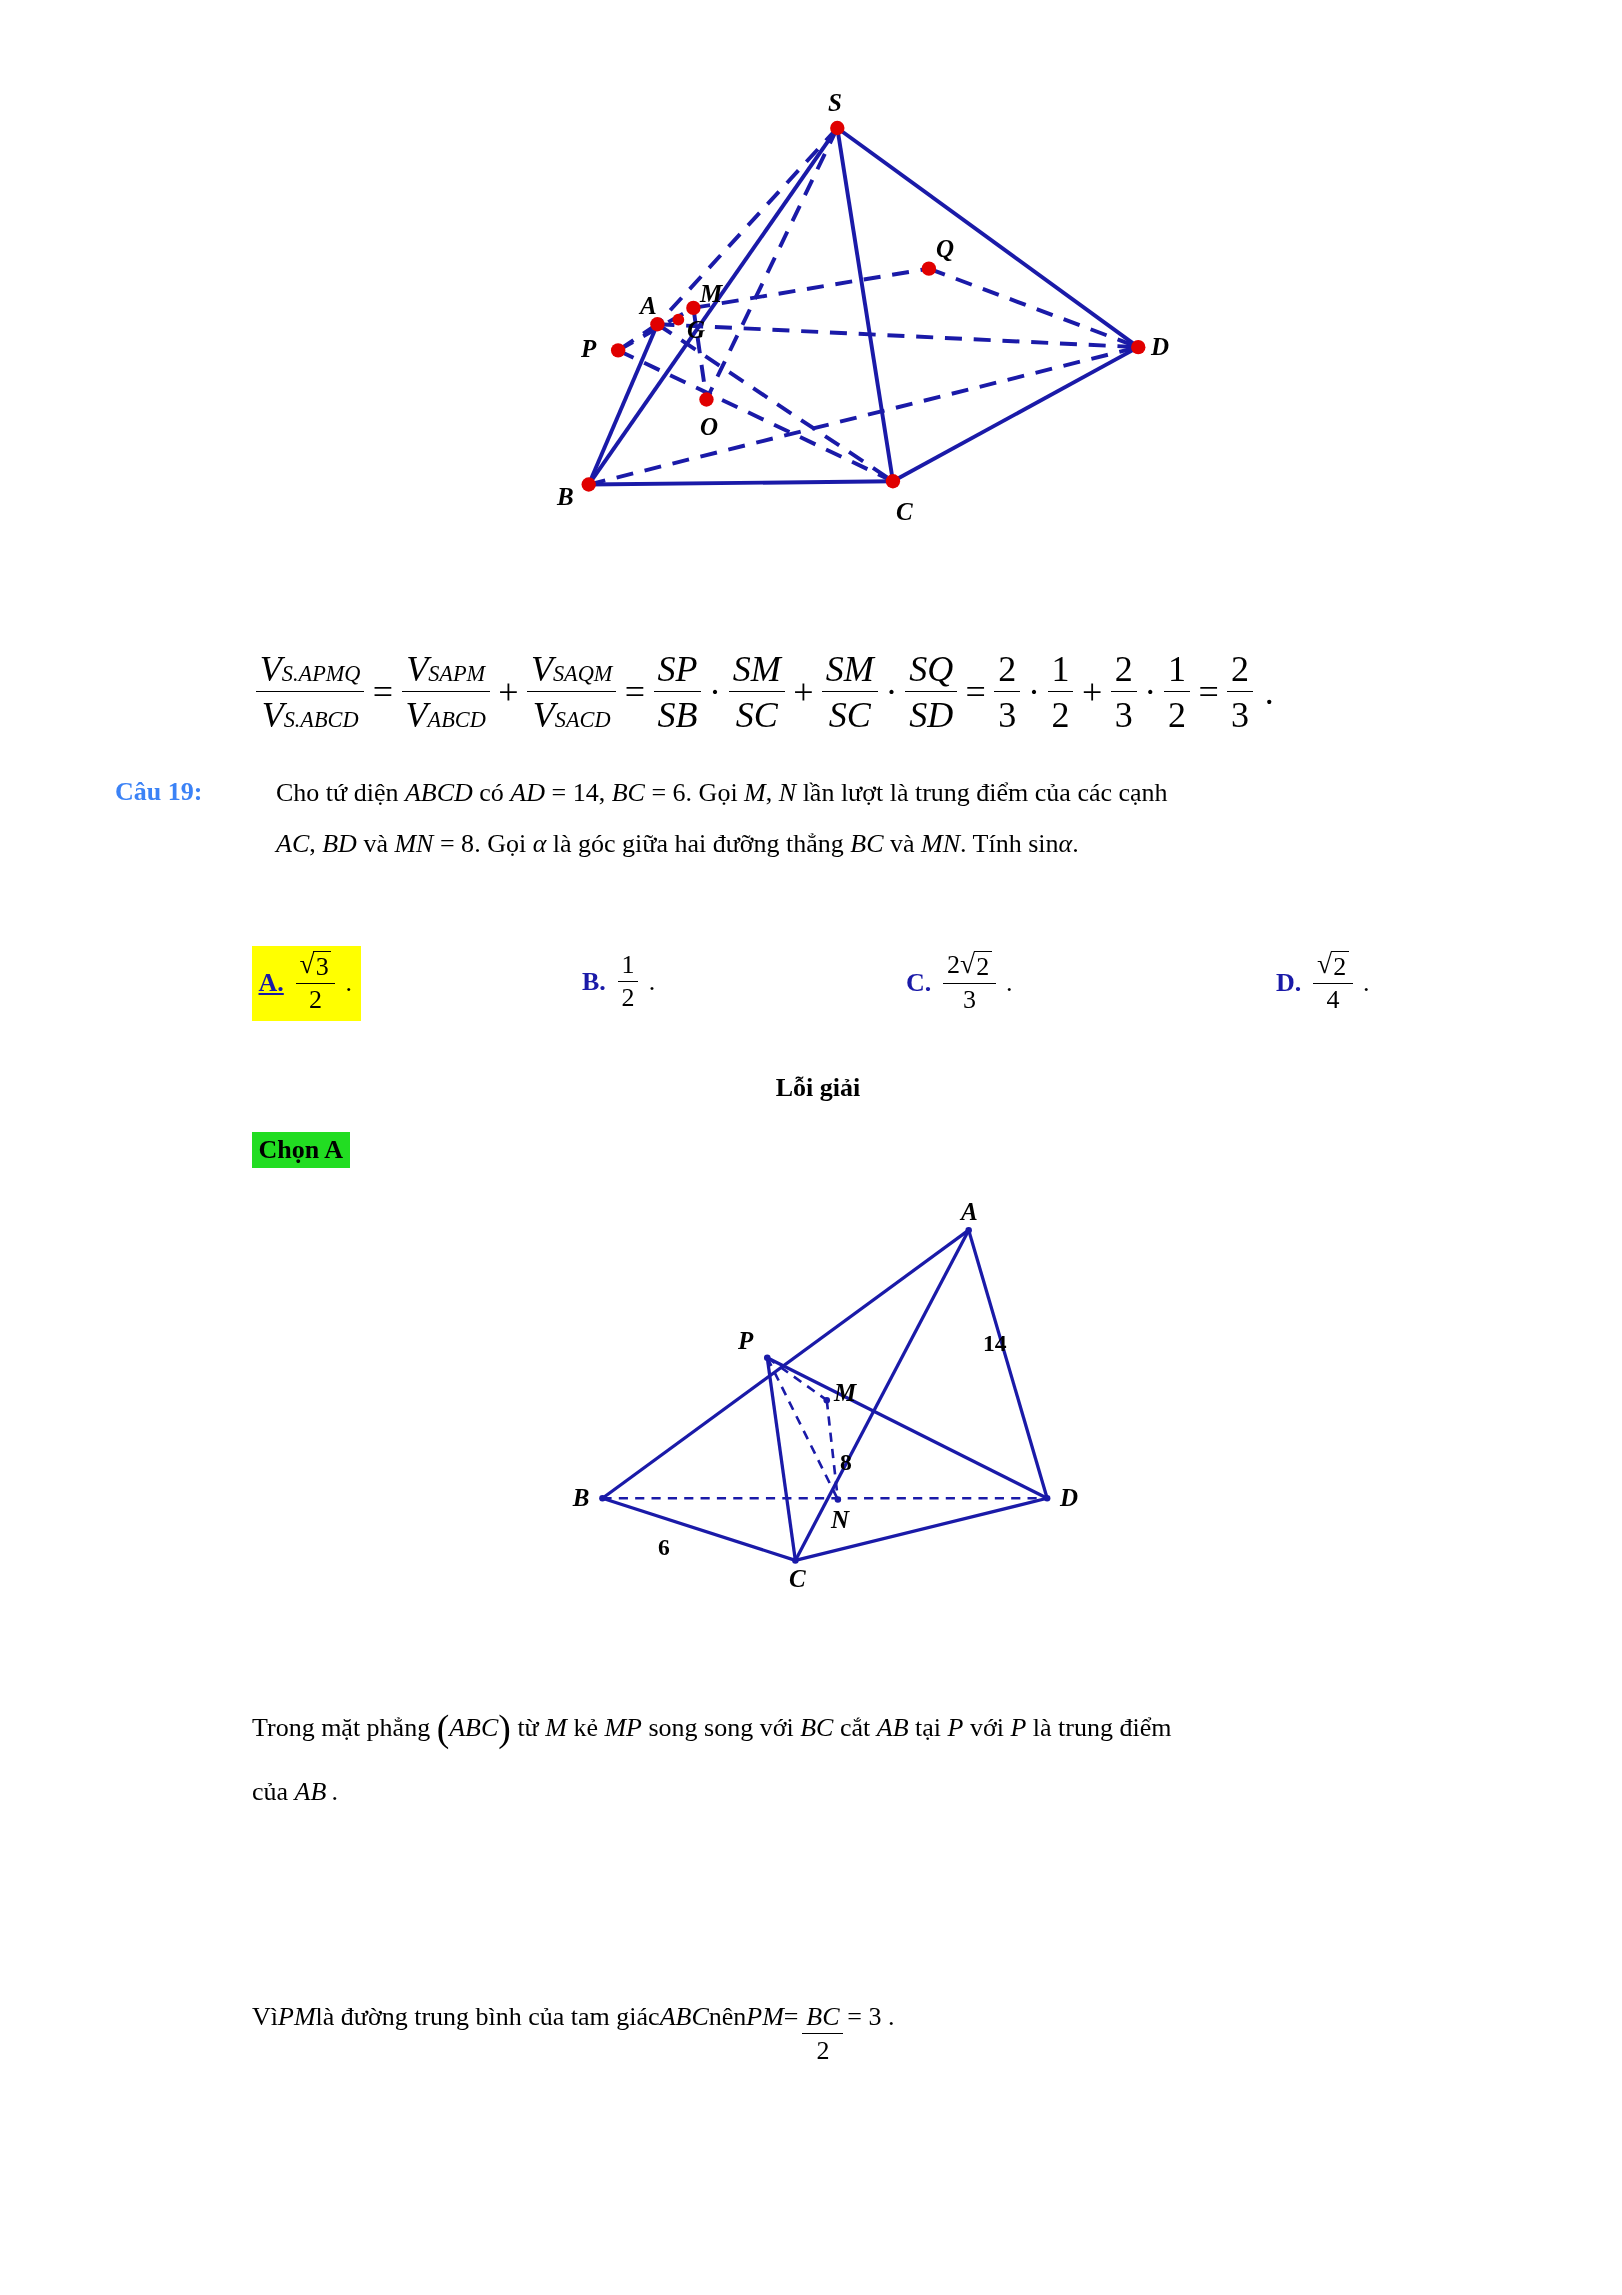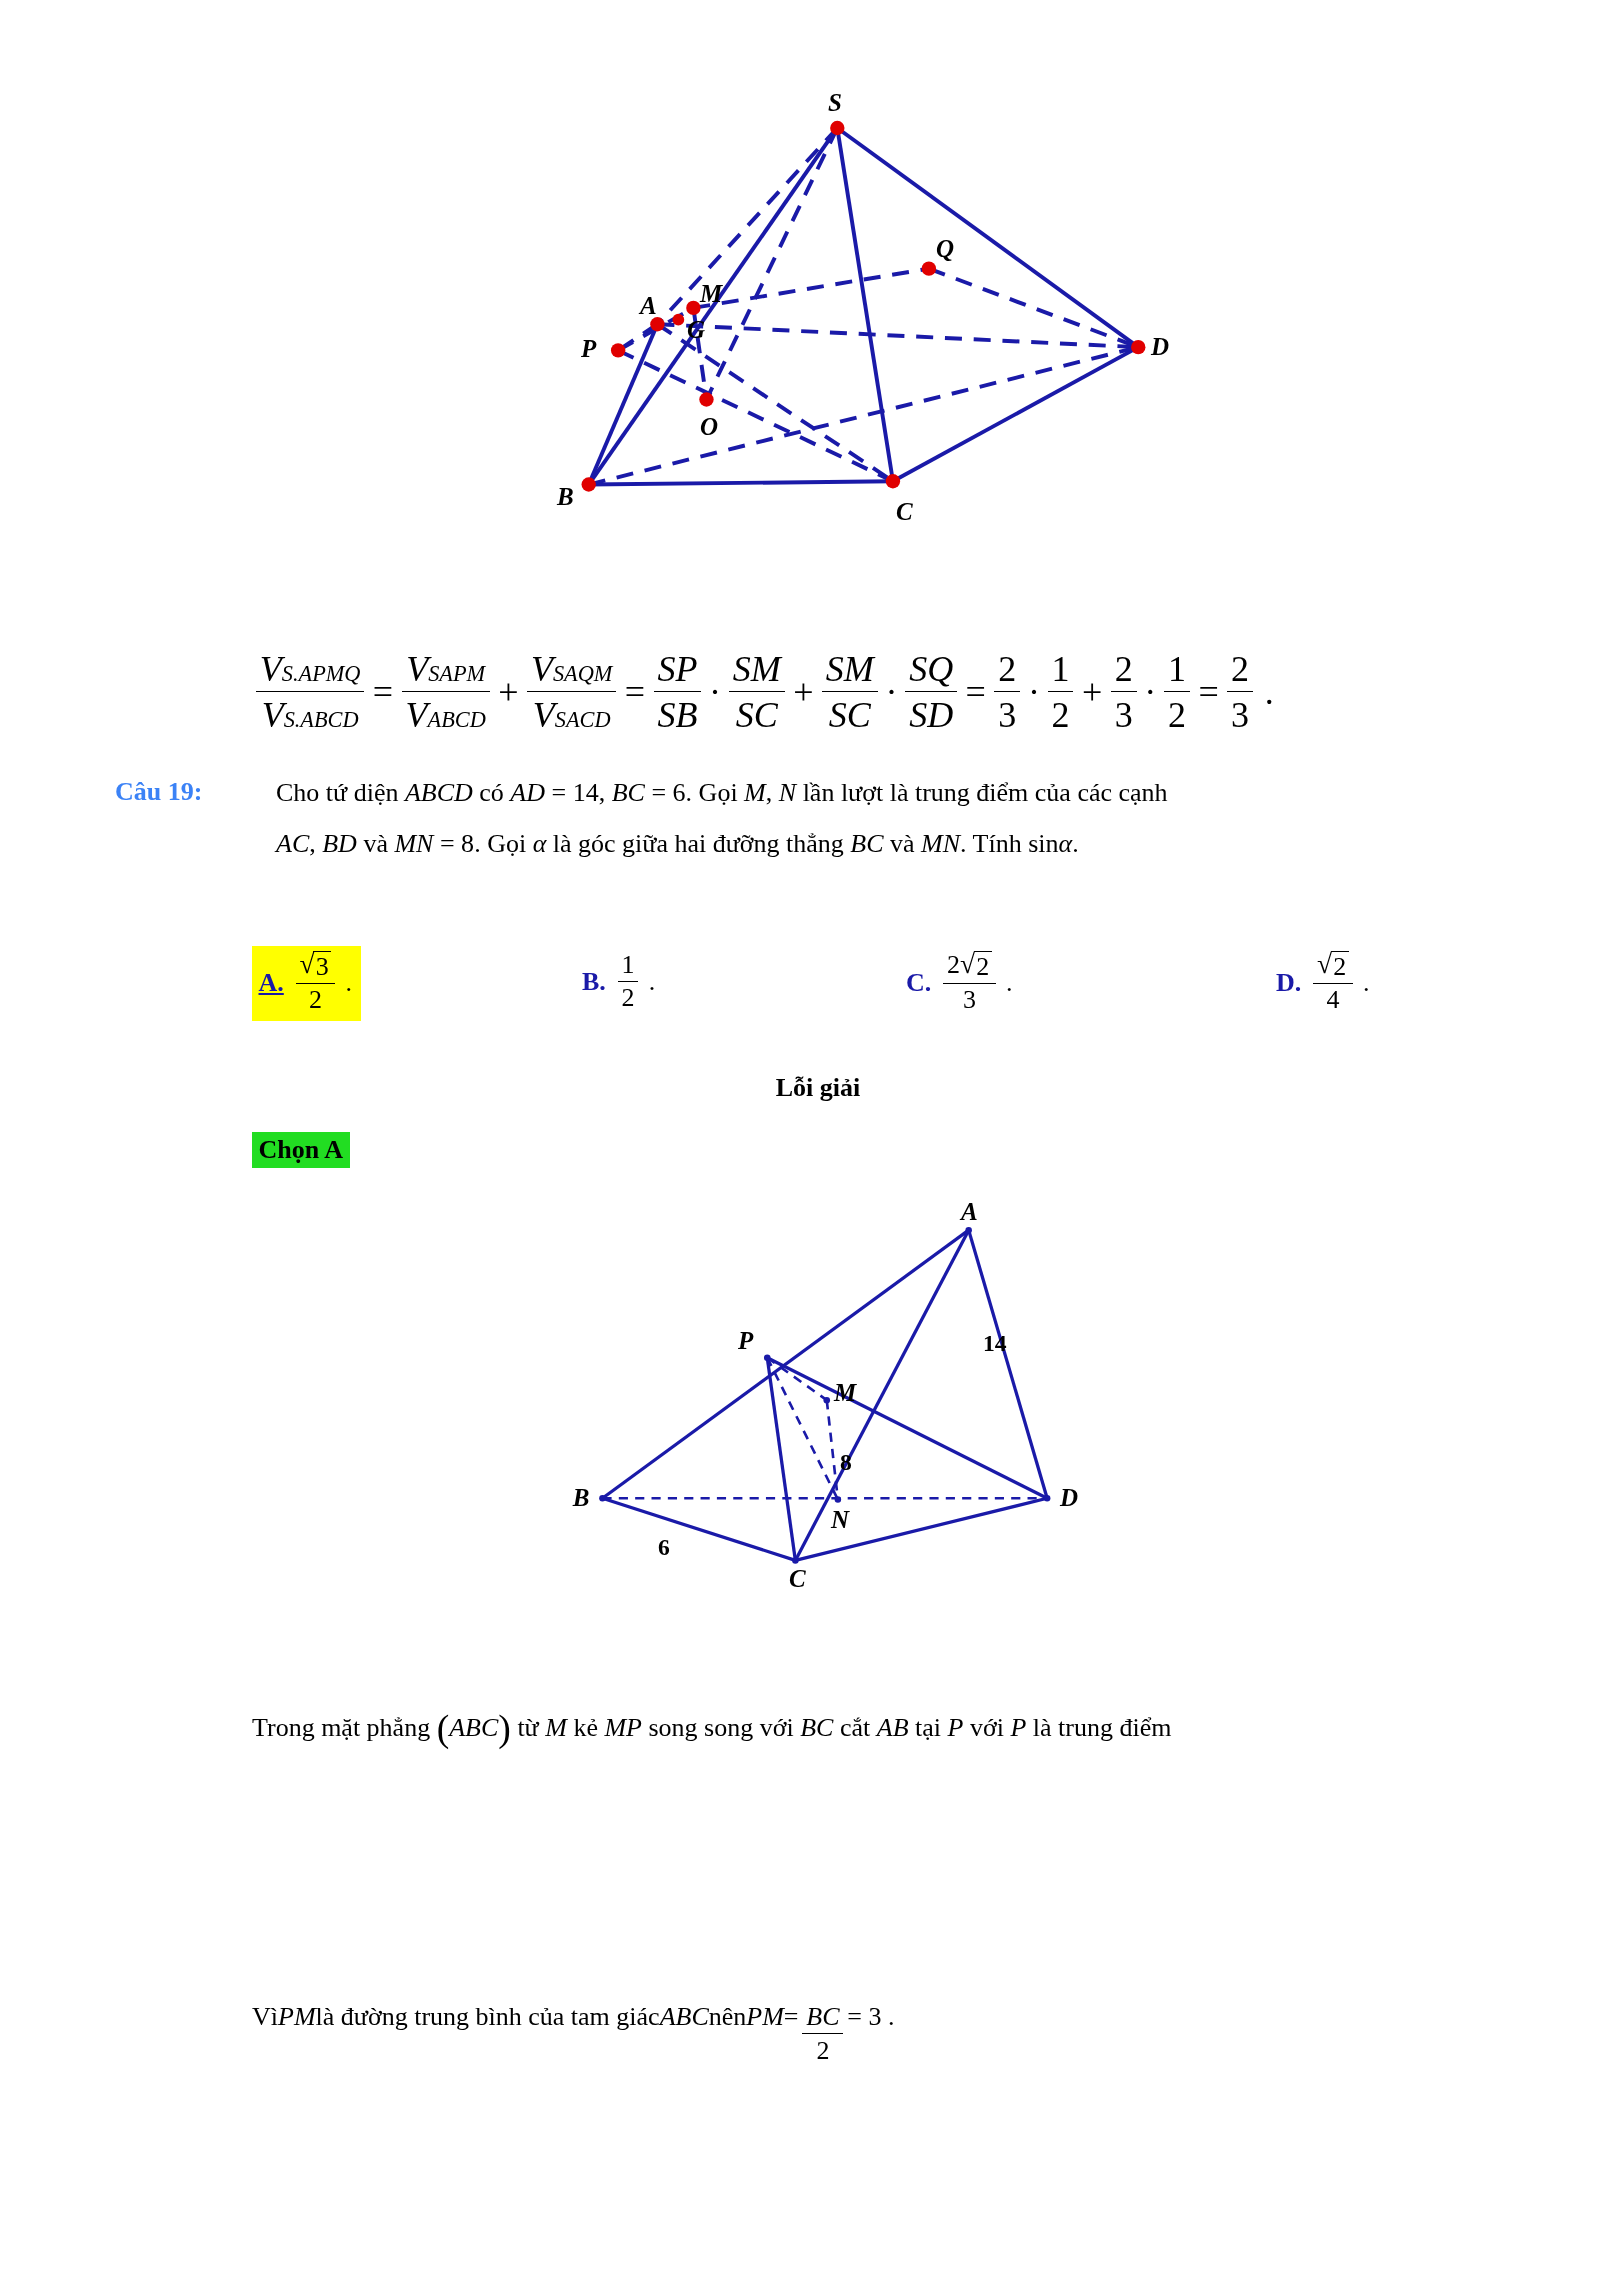--- a/index.html
+++ b/index.html
@@ -346,20 +346,23 @@
     <span class="fig-label" style="left:213px; top:361px;">C</span>
     <span class="fig-num" style="left:407px; top:126px;">14</span>
     <span class="fig-num" style="left:264px; top:245px;">8</span>
     <span class="fig-num" style="left:82px; top:330px;">6</span>
   </div>
 
   <div class="p1">
     <span class="txt">Trong mặt phẳng </span><span class="wide-paren">(</span><span class="mi">ABC</span><span class="wide-paren">)</span><span class="txt"> từ </span><span class="mi">M</span><span class="txt"> kẻ </span><span class="mi">MP</span><span class="txt"> song song với </span><span class="mi">BC</span><span class="txt"> cắt </span><span class="mi">AB</span><span class="txt"> tại </span><span class="mi">P</span><span class="txt"> với </span><span class="mi">P</span><span class="txt"> là trung điểm</span>
   </div>
 
+  <div class="p2">
+    <span class="txt">của </span><span class="mi">AB</span><span class="txt" style="margin-left:5.2px">.</span>
+  </div>
 
 
 
   <div class="p5">
     <span style="display:inline-flex; ">
       <span class="txt">Vì </span>
         <span class="mi">PM</span>
         <span class="txt"> là đường trung bình của tam giác </span>
         <span class="mi">ABC</span>
         <span class="txt"> nên </span>

